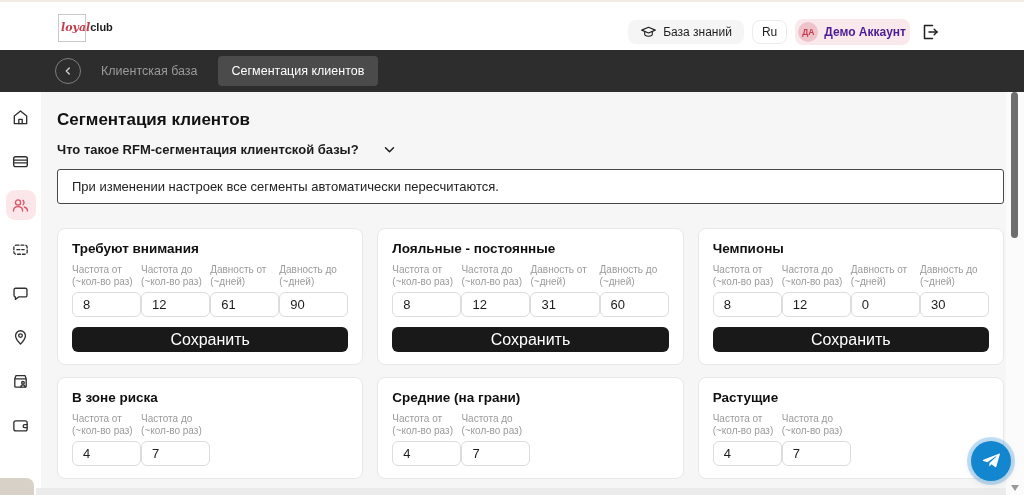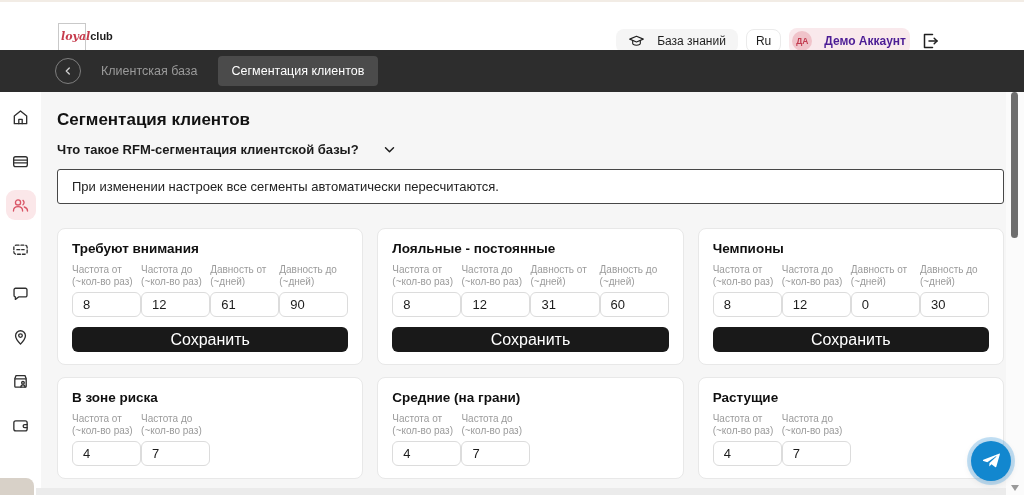--- a/index.html
+++ b/index.html
@@ -4,28 +4,28 @@
 <style>
   * { margin:0; padding:0; box-sizing:border-box; }
   html,body { width:1024px; height:495px; overflow:hidden; background:#fff;
               font-family:"Liberation Sans", sans-serif; }
   .abs { position:absolute; }
 
   
   #top-edge { left:0; top:0; width:1024px; height:2px; background:#f2ece5; }
 
   
-  #topbar { left:0; top:14px; width:952px; height:48px; background:#fff; }
+  #topbar { left:0; top:5px; width:952px; height:48px; background:#fff; }
   #logo-box { position:absolute; left:58px; top:9px; width:28px; height:28px;
               border:1px solid #c9c9c9; background:#fff; }
   #logo-text { position:absolute; left:61px; top:16px; font-size:11px; white-space:nowrap; }
   #logo-text .loyal { font-family:"DejaVu Serif", serif; font-style:italic; font-weight:700; color:#c63b4c; }
   #logo-text .club  { color:#1d1d1d; font-weight:600; }
   #header-right { position:absolute; right:10px; top:14px; display:flex; align-items:center; gap:8px; }
-  .pill { display:flex; align-items:center; gap:12px; height:24px; border-radius:8px;
+  .pill { display:flex; align-items:center; gap:6px; height:24px; border-radius:8px;
           font-size:12px; color:#1f1f1f; padding:0 12px; cursor:pointer; background:#f5f5f5; border:none; }
   #ru-pill { background:#fff; border:1px solid #ebebeb; padding:0 9px; }
   #demo-pill { background:#f9e9ec; padding:0 4px 0 3px; height:26px; }
   #demo-avatar { width:20px; height:20px; border-radius:50%; background:#f0c3ca; color:#c23a4e;
                  font-size:8.5px; font-weight:700; display:flex; align-items:center; justify-content:center; }
   #demo-name { color:#4c1d95; font-weight:700; font-size:12px; }
   #logout-btn { background:none; border:none; cursor:pointer; display:flex; padding:2px; }
 
   
   #darkbar { left:0; top:50px; width:1024px; height:42px; background:#2d2d2d;

